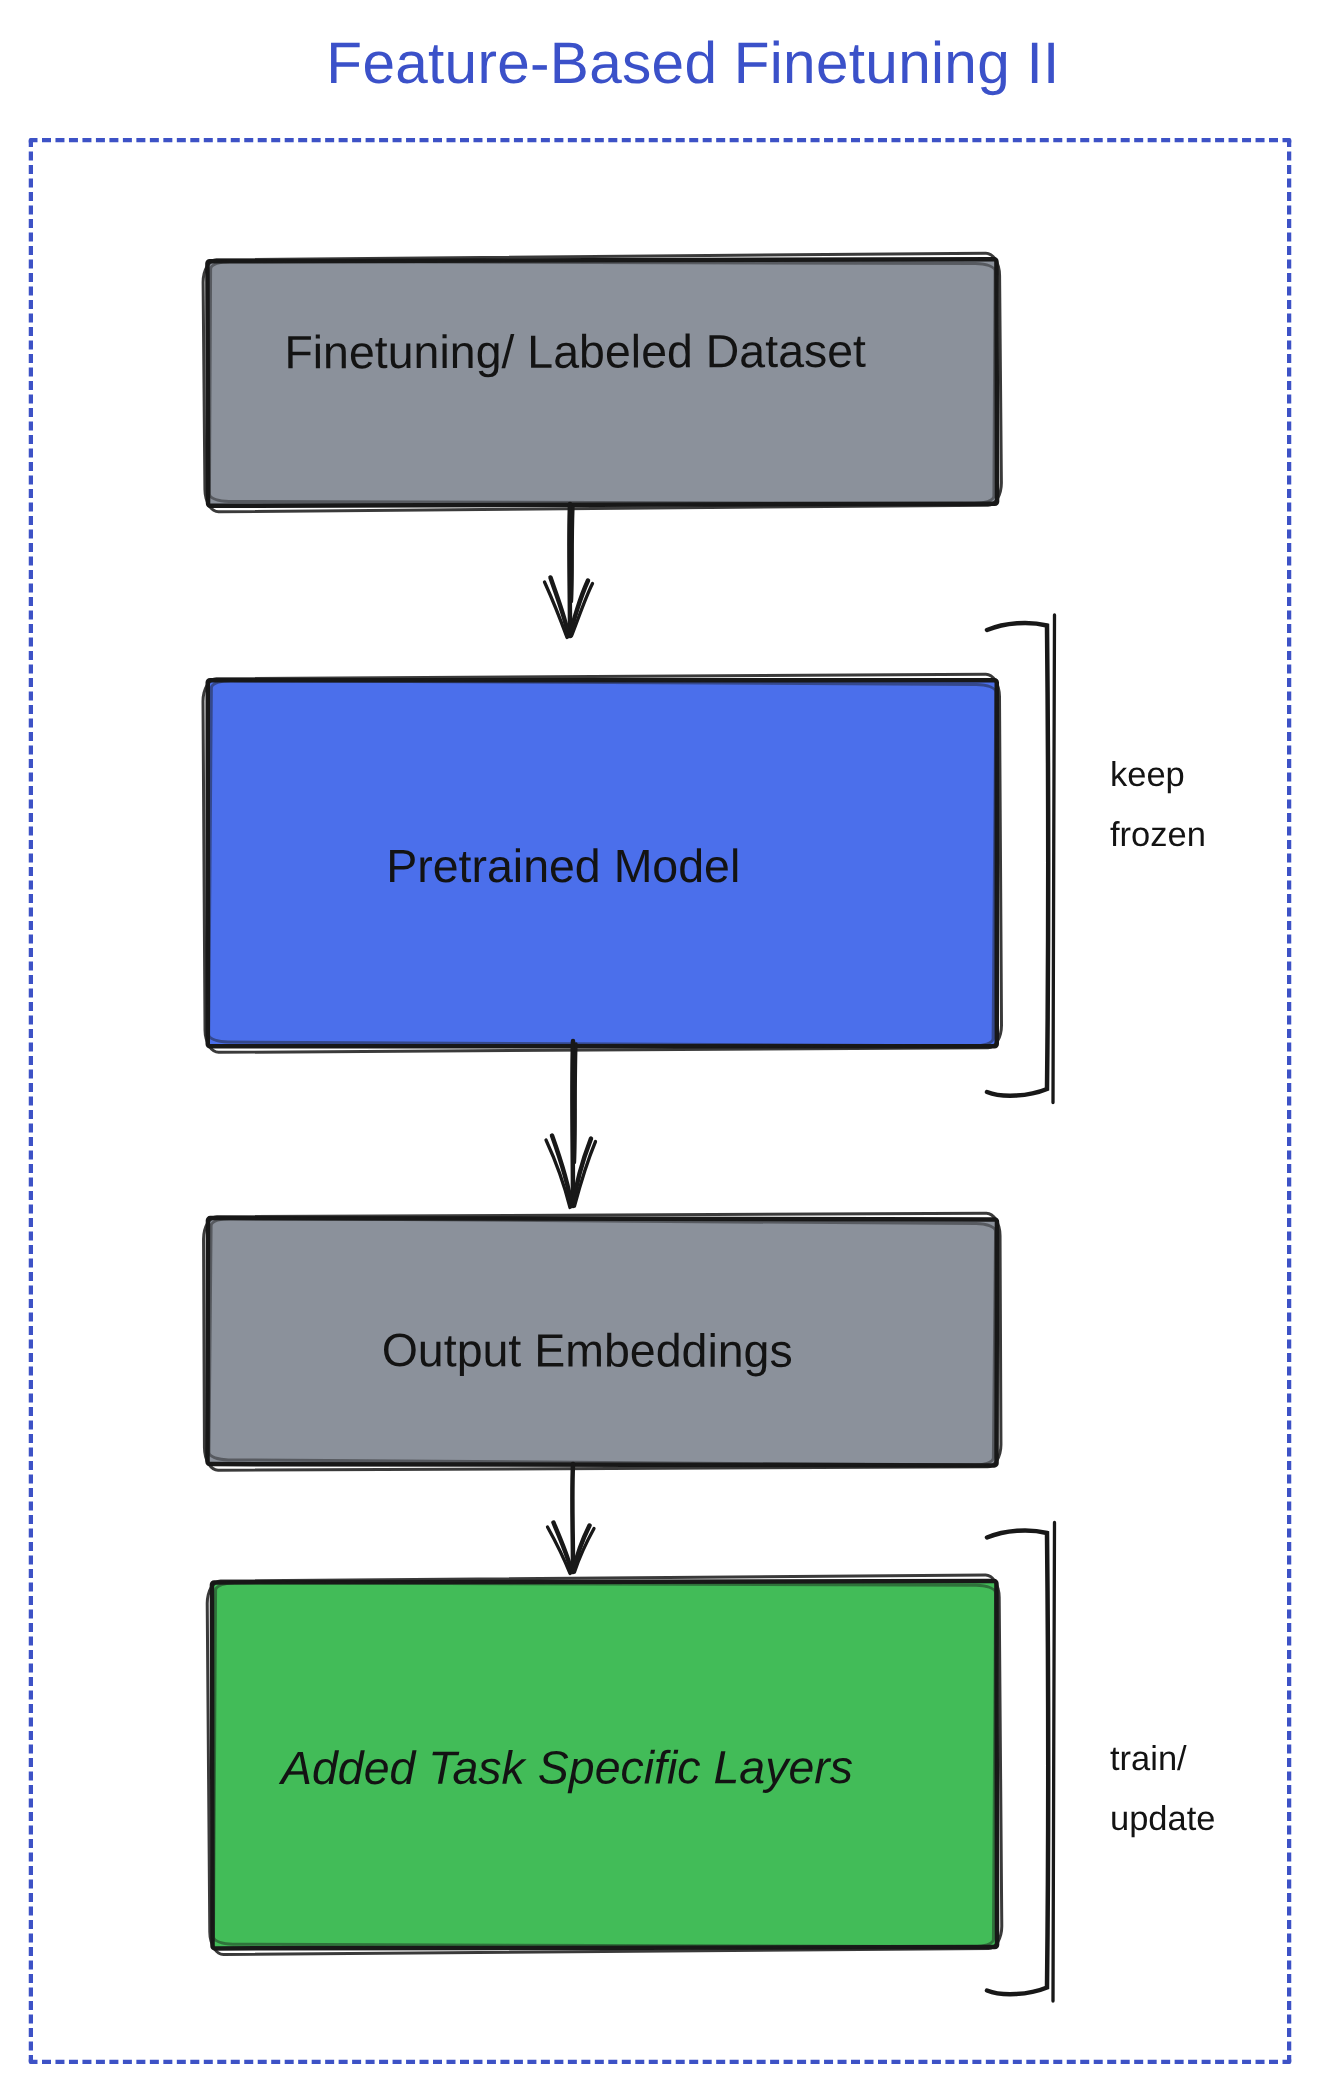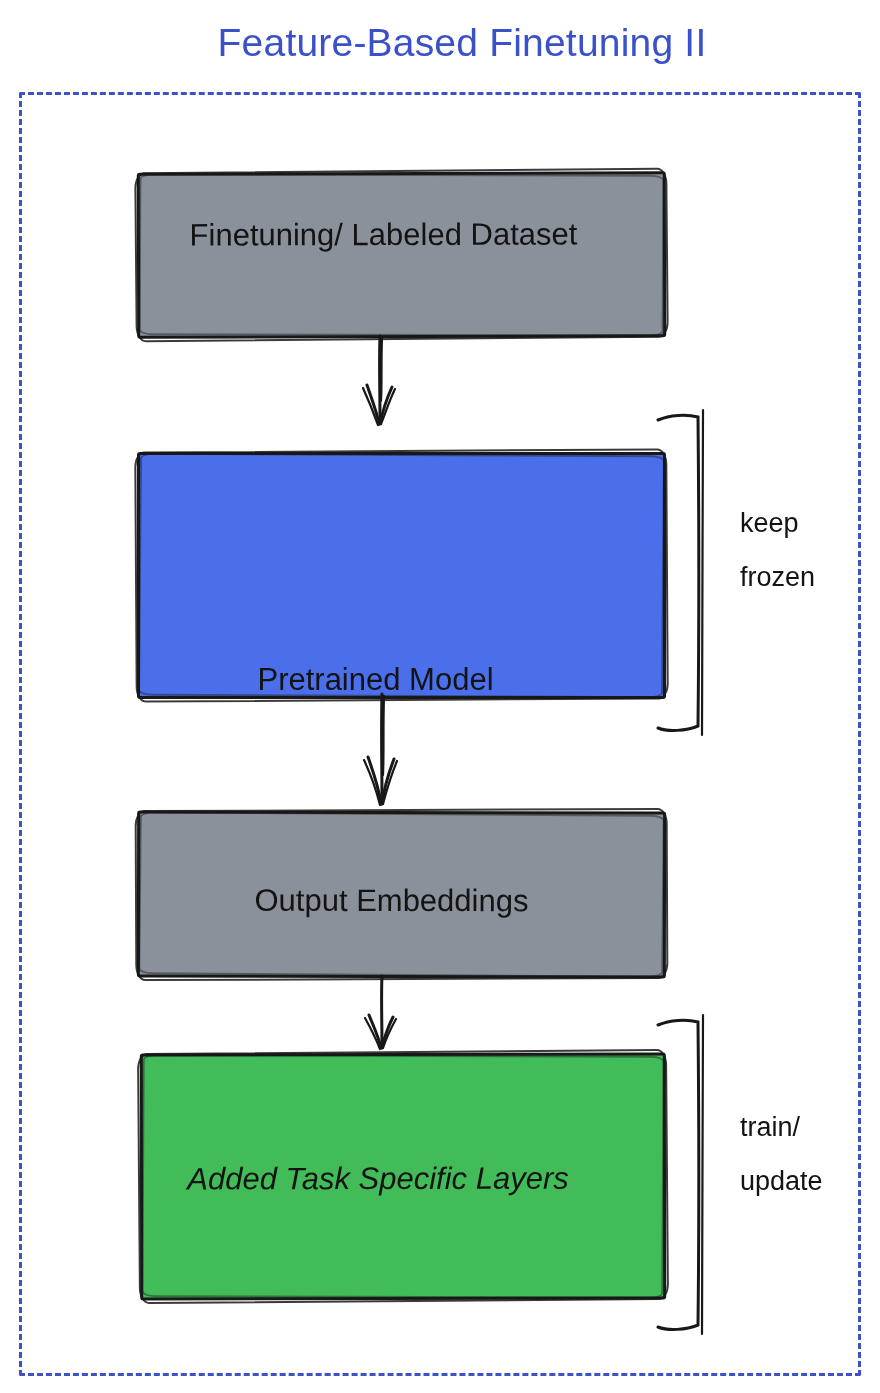--- a/index.html
+++ b/index.html
@@ -45,21 +45,21 @@
     pointer-events:none;
   }
   .node::after {
     content:""; position:absolute; inset:-1px;
     border: 2px solid rgba(24,24,24,0.45);
     border-radius: 14px / 6px;
     transform: rotate(0.3deg) skewX(-0.15deg);
     pointer-events:none;
   }
   .node-gray  { background: var(--node-gray,  #8b919b); }
-  .node-blue  { background: var(--node-blue,  #4b6feb); align-items: flex-end; }
+  .node-blue  { background: var(--node-blue,  #4b6feb); }
   .node-green { background: var(--node-green, #42bc58); }
 
   .n1 { left:137px; top:172px;  width:523px; height:160px; transform: rotate(-0.15deg); }
   .n2 { left:137px; top:452px;  width:523px; height:241px; }
   .n3 { left:137px; top:811px;  width:523px; height:161px; transform: rotate(0.1deg); text-align: right; }
   .n4 { left:140px; top:1053px; width:520px; height:241px; transform: rotate(-0.1deg); font-style: italic; }
 
   .n1 .node-label { transform: translate(-18px,-20px); }
   .n2 .node-label { transform: translate(-26px,2px); }
   .n3 .node-label { transform: translate(-10px,6px); }
@@ -71,27 +71,27 @@
   .s-thin { stroke-width: 2.2px; }
 
   .arrow-1 { left:358px; top:335px; }
   .arrow-2 { left:360px; top:693px; }
   .arrow-3 { left:360px; top:975px; }
   .bracket-1 { left:652px; top:406px; }
   .bracket-2 { left:652px; top:1011px; }
 
   .side-label {
     position: absolute;
-    font-size: 27px;
-    line-height: 54px;
+    font-size: 23px;
+    line-height: 40px;
     color: #131313;
     white-space: pre-line;
   }
   .side-label.keep  { left:740px; top:496px; }
-  .side-label.train { left:740px; top:1100px; }
+  .side-label.train { left:740px; top:1152px; }
 </style>
 </head>
 <body>
 
 <div class="canvas">
 
   <div class="title">Feature-Based Finetuning II</div>
 
   <div class="frame"></div>
 

